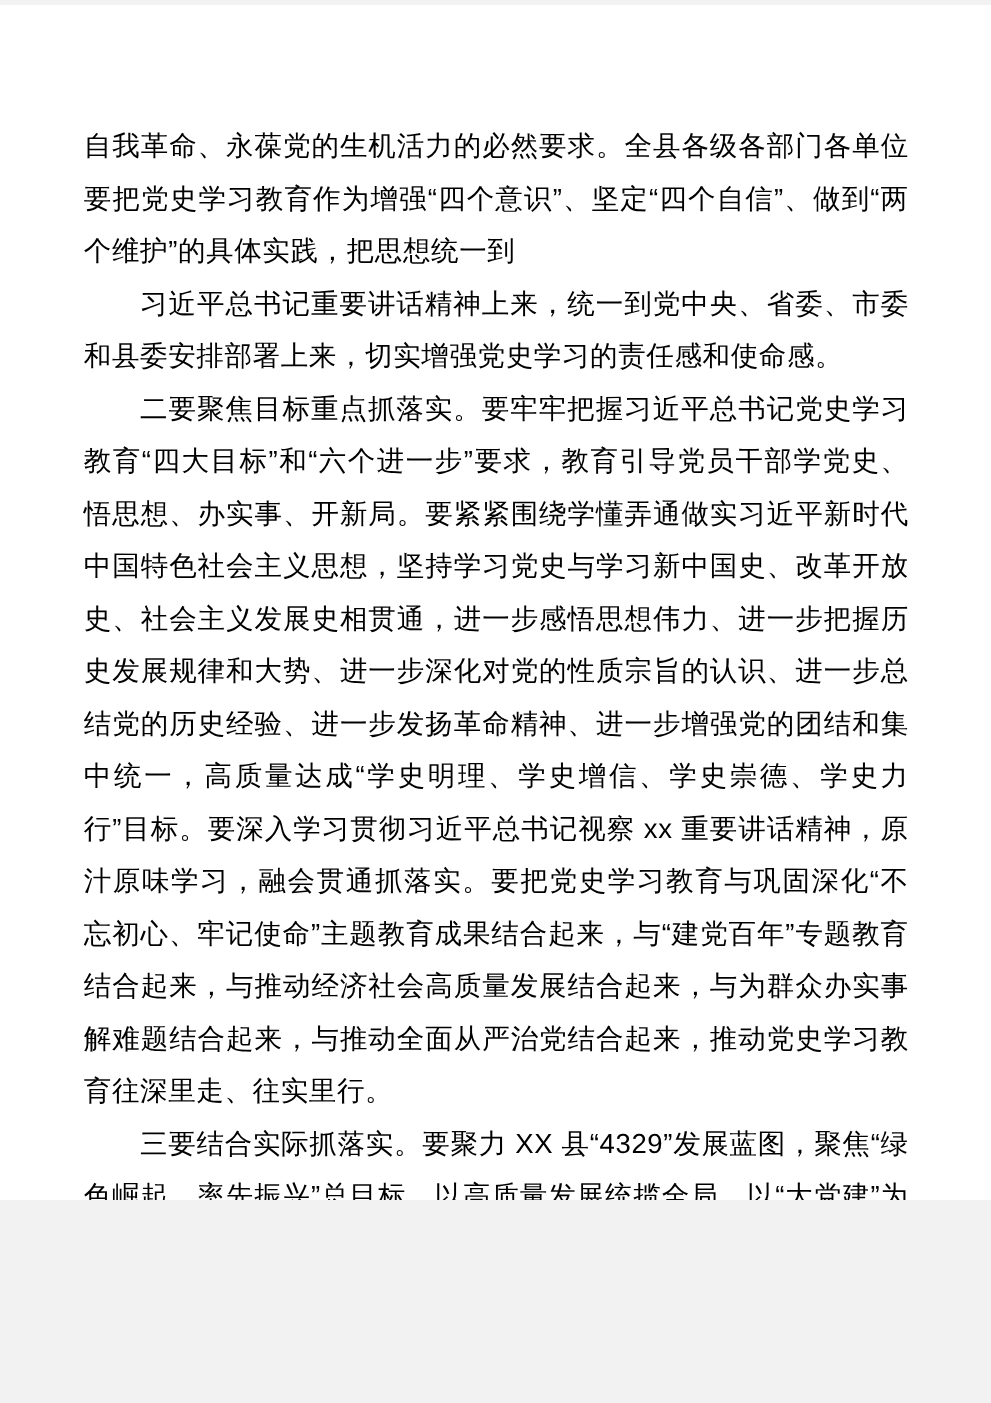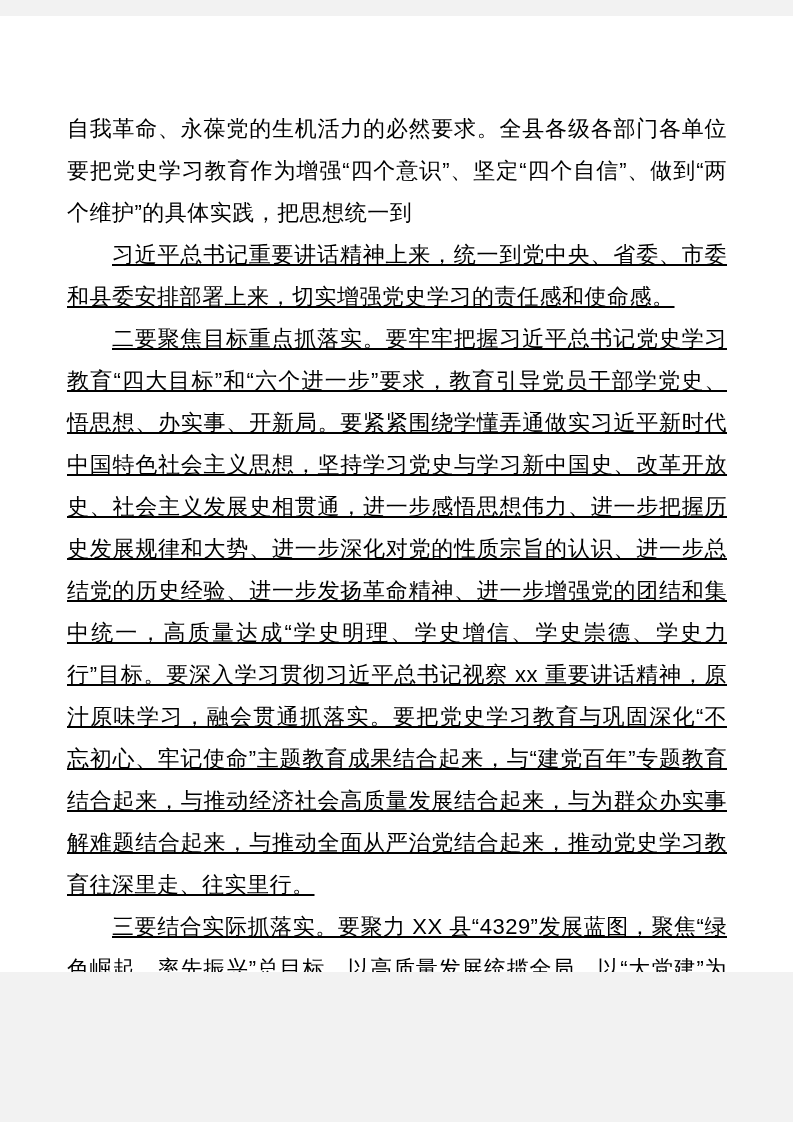--- a/index.html
+++ b/index.html
@@ -5,21 +5,21 @@
   html, body {
     margin: 0;
     padding: 0;
     background: #f2f2f2;
     font-family: "Liberation Sans", "DejaVu Sans", sans-serif;
   }
   .page {
     position: relative;
     width: 793px;
     height: 956px;
-    margin: 16px auto;
+    margin: 4px auto;
     background: #ffffff;
     overflow: hidden;
     box-sizing: border-box;
   }
   .content {
     position: absolute;
     top: 92px;
     left: 67px;
     width: 660px;
   }
@@ -29,21 +29,20 @@
     font-size: 22px;
     line-height: 42px;
     color: #000000;
     text-align: justify;
     text-justify: inter-ideograph;
     letter-spacing: 0.5px;
     word-break: break-all;
   }
   .content p.indent {
     text-indent: 45px;
-    text-decoration: underline;
   }
   .footer {
     position: absolute;
     top: 1038px;
     left: 0;
     width: 100%;
     text-align: center;
     font-size: 19px;
     line-height: 28px;
     font-family: "Liberation Serif", "DejaVu Serif", serif;

